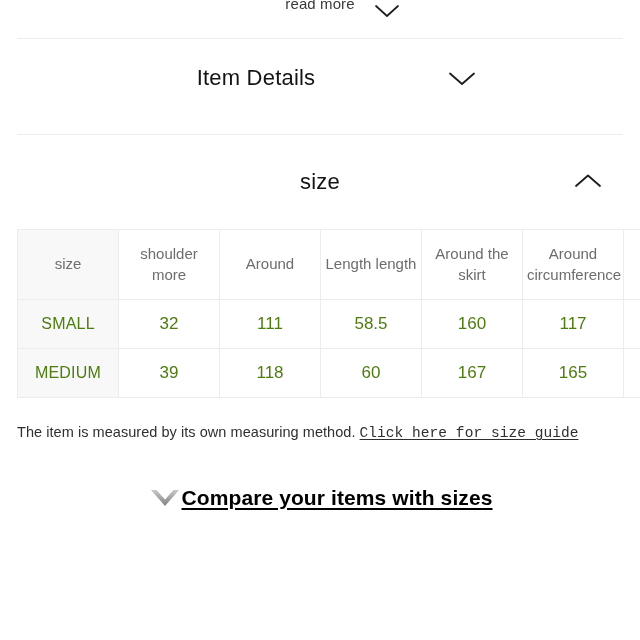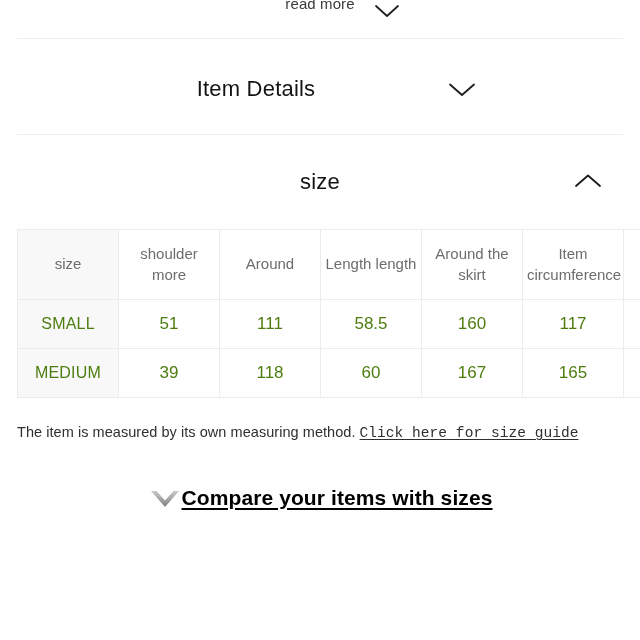--- a/index.html
+++ b/index.html
@@ -69,21 +69,21 @@
     height: 42px;
   }
   #read-more-chev { right: 240px; top: 22px; }
 
   
   #div-1 { top: 38px; }
 
   
   #item-details-row {
     position: absolute;
-    left: 0; top: 41px;
+    left: 0; top: 30px;
     width: 512px;
     height: 95px;
   }
   #item-details-chev { right: 36px; top: 41px; }
 
   
   #div-2 { top: 134px; }
 
   
   #size-row {
@@ -158,21 +158,21 @@
     font-family: Liberation Mono, monospace;
   }
 
   
   .compare {
     position: absolute;
     left: 0;
     top: 486px;
     width: 640px;
     display: flex;
-    align-items: flex-end;
+    align-items: center;
     justify-content: center;
   }
   .compare-chev {
     display: block;
     width: 34px;
     height: 22px;
   }
   .compare-label {
     font-size: 21px;
     font-weight: 700;
@@ -236,28 +236,28 @@
           <col class="cn">
           <col class="cn">
       </colgroup>
       <thead>
         <tr>
           <th class="first">size</th>
           <th>shoulder more</th>
           <th>Around</th>
           <th>Length length</th>
           <th>Around the skirt</th>
-          <th>Item circumference</th>
+          <th>Around circumference</th>
           <th></th>
         </tr>
       </thead>
       <tbody>
         <tr>
           <td class="first">SMALL</td>
-          <td>51</td>
+          <td>32</td>
           <td>111</td>
           <td>58.5</td>
           <td>160</td>
           <td>117</td>
           <td></td>
         </tr>
         <tr>
           <td class="first">MEDIUM</td>
           <td>39</td>
           <td>118</td>

